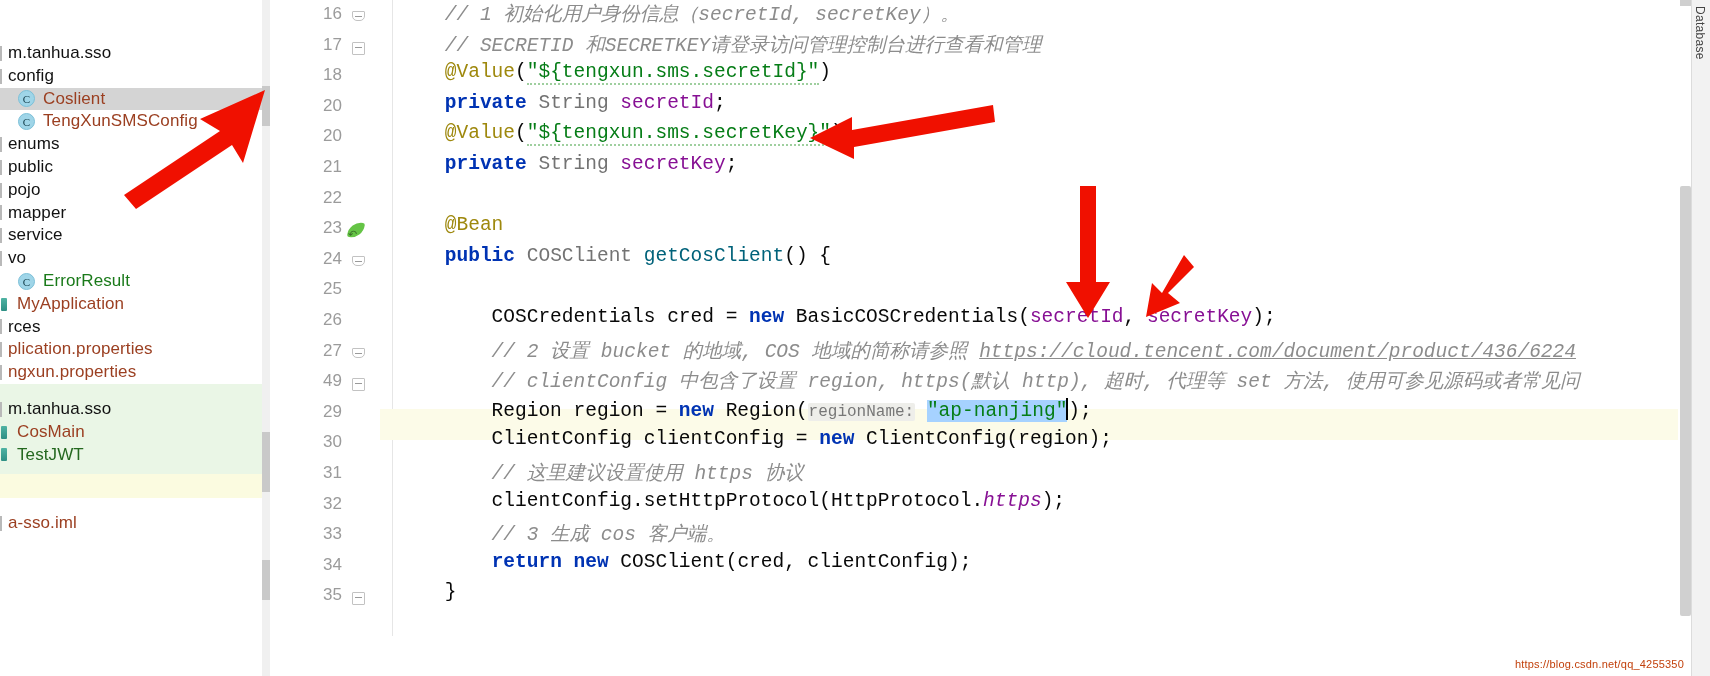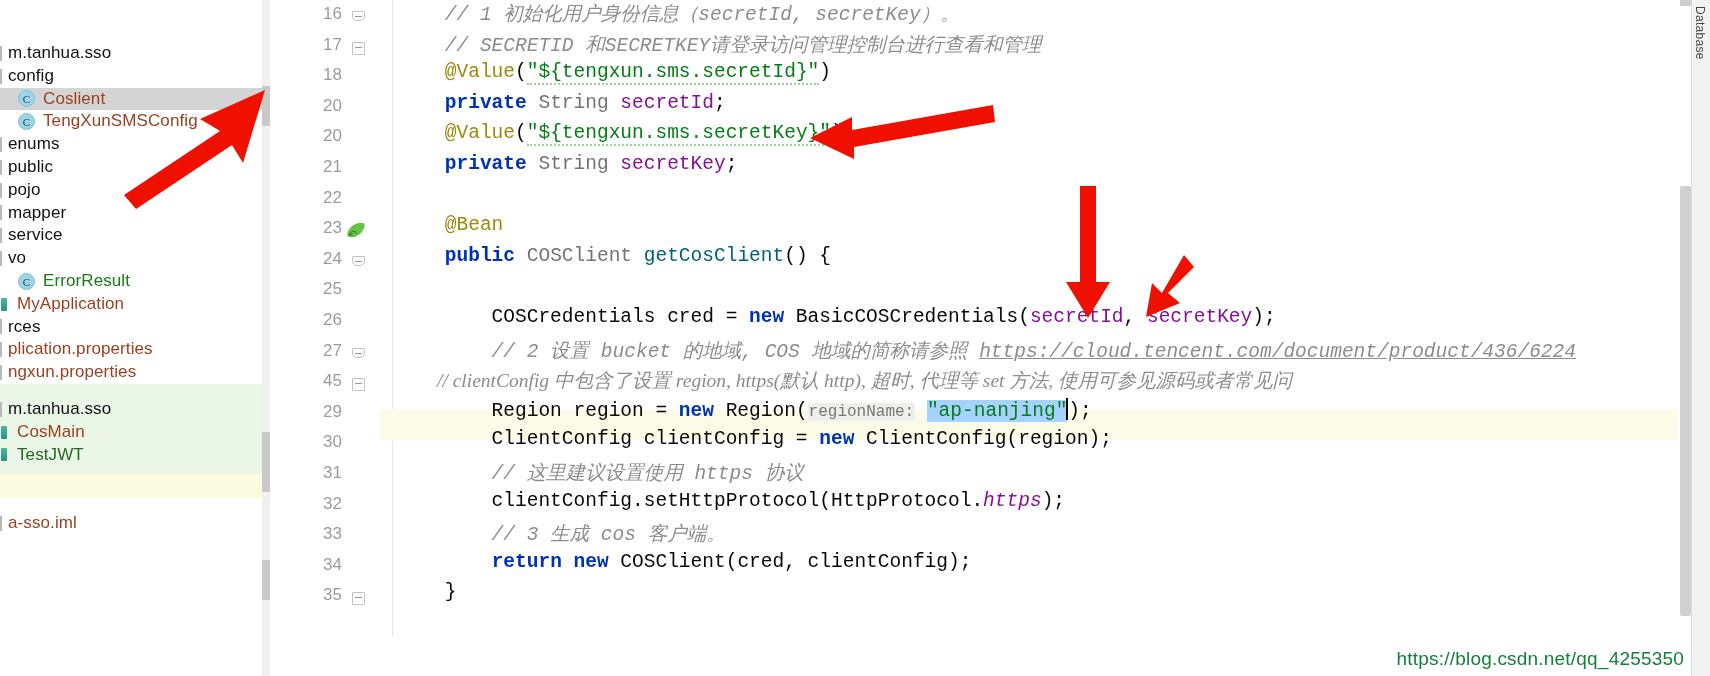--- a/index.html
+++ b/index.html
@@ -159,21 +159,21 @@
   
   .edge-mark{
     position:absolute;left:0;width:8px;background:#c9c9c9;
   }
 
   
   .arrow{position:absolute;pointer-events:none;}
 
   .watermark{
     position:absolute;right:26px;bottom:6px;
-    font-size:19px;color:#15803d;font-family:"Liberation Sans",sans-serif;
+    font-size:11px;color:#c2410c;font-family:"Liberation Sans",sans-serif;
     letter-spacing:.2px;
   }
 </style>
 </head>
 <body>
 
 <div class="app">
 
   <div class="sidebar">
     <div id="tree-main" style="padding-top: 42px;">
@@ -293,21 +293,21 @@
           <div class="ln" style="top:248.8px">24</div>
           <div class="fold arrowdown" style="top:255.8px">
             <div class="box"></div>
           </div>
           <div class="ln" style="top:279.40000000000003px">25</div>
           <div class="ln" style="top:310px">26</div>
           <div class="ln" style="top:340.6px">27</div>
           <div class="fold arrowdown" style="top:347.6px">
             <div class="box"></div>
           </div>
-          <div class="ln" style="top:371.20000000000005px">45</div>
+          <div class="ln" style="top:371.20000000000005px">49</div>
           <div class="fold " style="top:378.20000000000005px">
             <div class="box"></div>
           </div>
           <div class="ln" style="top:401.8px">29</div>
           <div class="ln" style="top:432.40000000000003px">30</div>
           <div class="ln" style="top:463px">31</div>
           <div class="ln" style="top:493.6px">32</div>
           <div class="ln" style="top:524.2px">33</div>
           <div class="ln" style="top:554.8000000000001px">34</div>
           <div class="ln" style="top:585.4px">35</div>
@@ -325,21 +325,21 @@
           <div class="cline" style="top:61.2px;left:18px;"><span class="plain">    </span><span class="anno">@Value</span><span class="plain">(</span><span class="str squiggle">"${tengxun.sms.secretId}"</span><span class="plain">)</span></div>
           <div class="cline" style="top:91.80000000000001px;left:18px;"><span class="plain">    </span><span class="kw">private</span><span class="plain"> </span><span class="typ">String</span><span class="plain"> </span><span class="fld">secretId</span><span class="plain">;</span></div>
           <div class="cline" style="top:122.4px;left:18px;"><span class="plain">    </span><span class="anno">@Value</span><span class="plain">(</span><span class="str squiggle">"${tengxun.sms.secretKey}"</span><span class="plain">)</span></div>
           <div class="cline" style="top:153px;left:18px;"><span class="plain">    </span><span class="kw">private</span><span class="plain"> </span><span class="typ">String</span><span class="plain"> </span><span class="fld">secretKey</span><span class="plain">;</span></div>
           <div class="cline" style="top:183.60000000000002px;left:18px;"></div>
           <div class="cline" style="top:214.20000000000002px;left:18px;"><span class="plain">    </span><span class="anno">@Bean</span></div>
           <div class="cline" style="top:244.8px;left:18px;"><span class="plain">    </span><span class="kw">public</span><span class="plain"> </span><span class="typ">COSClient</span><span class="plain"> </span><span class="mth">getCosClient</span><span class="plain">() {</span></div>
           <div class="cline" style="top:275.40000000000003px;left:18px;"></div>
           <div class="cline" style="top:306px;left:18px;"><span class="plain">        COSCredentials cred = </span><span class="kw">new</span><span class="plain"> BasicCOSCredentials(</span><span class="fld">secretId</span><span class="plain">, </span><span class="fld">secretKey</span><span class="plain">);</span></div>
           <div class="cline" style="top:336.6px;left:18px;"><span class="cmt">        // 2 设置 bucket 的地域, COS 地域的简称请参照 </span><span class="cmt-link">https://cloud.tencent.com/document/product/436/6224</span></div>
-          <div class="cline" style="top:367.20000000000005px;left:18px;font-family:Liberation Serif, serif;"><span class="cmt">        // clientConfig 中包含了设置 region, https(默认 http), 超时, 代理等 set 方法, 使用可参见源码或者常见问</span></div>
+          <div class="cline" style="top:367.20000000000005px;left:18px;"><span class="cmt">        // clientConfig 中包含了设置 region, https(默认 http), 超时, 代理等 set 方法, 使用可参见源码或者常见问</span></div>
           <div class="cline" style="top:397.8px;left:18px;"><span class="plain">        Region region = </span><span class="kw">new</span><span class="plain"> Region(</span><span class="param-hint">regionName:</span><span class="plain"> </span><span class="sel-str">"ap-nanjing"</span><span class="caret"></span><span class="plain">);</span></div>
           <div class="cline" style="top:428.40000000000003px;left:18px;"><span class="plain">        ClientConfig clientConfig = </span><span class="kw">new</span><span class="plain"> ClientConfig(region);</span></div>
           <div class="cline" style="top:459px;left:18px;"><span class="cmt">        // 这里建议设置使用 https 协议</span></div>
           <div class="cline" style="top:489.6px;left:18px;"><span class="plain">        clientConfig.setHttpProtocol(HttpProtocol.</span><span class="fld"><i style="font-style:italic">https</i></span><span class="plain">);</span></div>
           <div class="cline" style="top:520.2px;left:18px;"><span class="cmt">        // 3 生成 cos 客户端。</span></div>
           <div class="cline" style="top:550.8000000000001px;left:18px;"><span class="plain">        </span><span class="kw">return</span><span class="plain"> </span><span class="kw">new</span><span class="plain"> COSClient(cred, clientConfig);</span></div>
           <div class="cline" style="top:581.4px;left:18px;"><span class="plain">    }</span></div>
         </div>
     </div>
 

